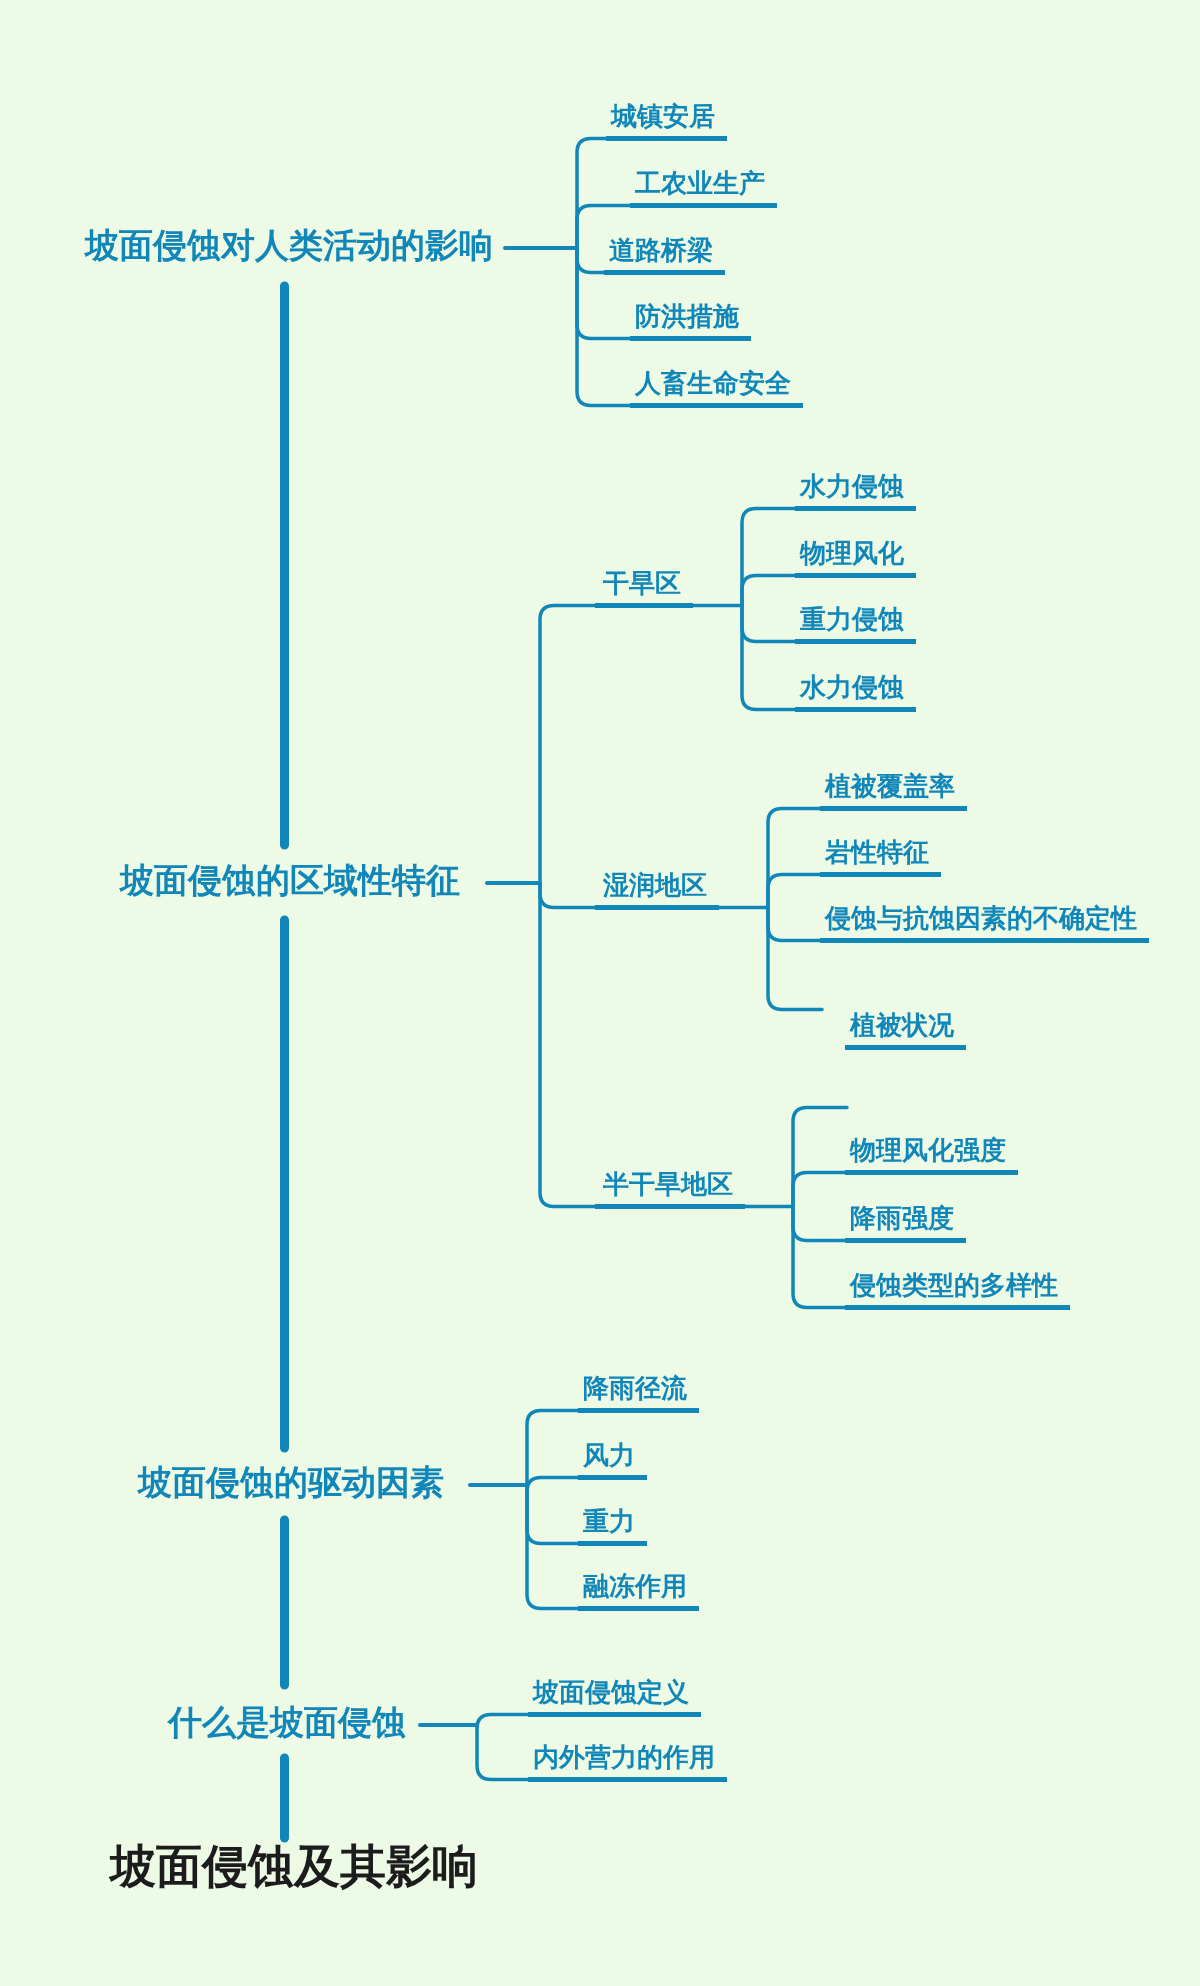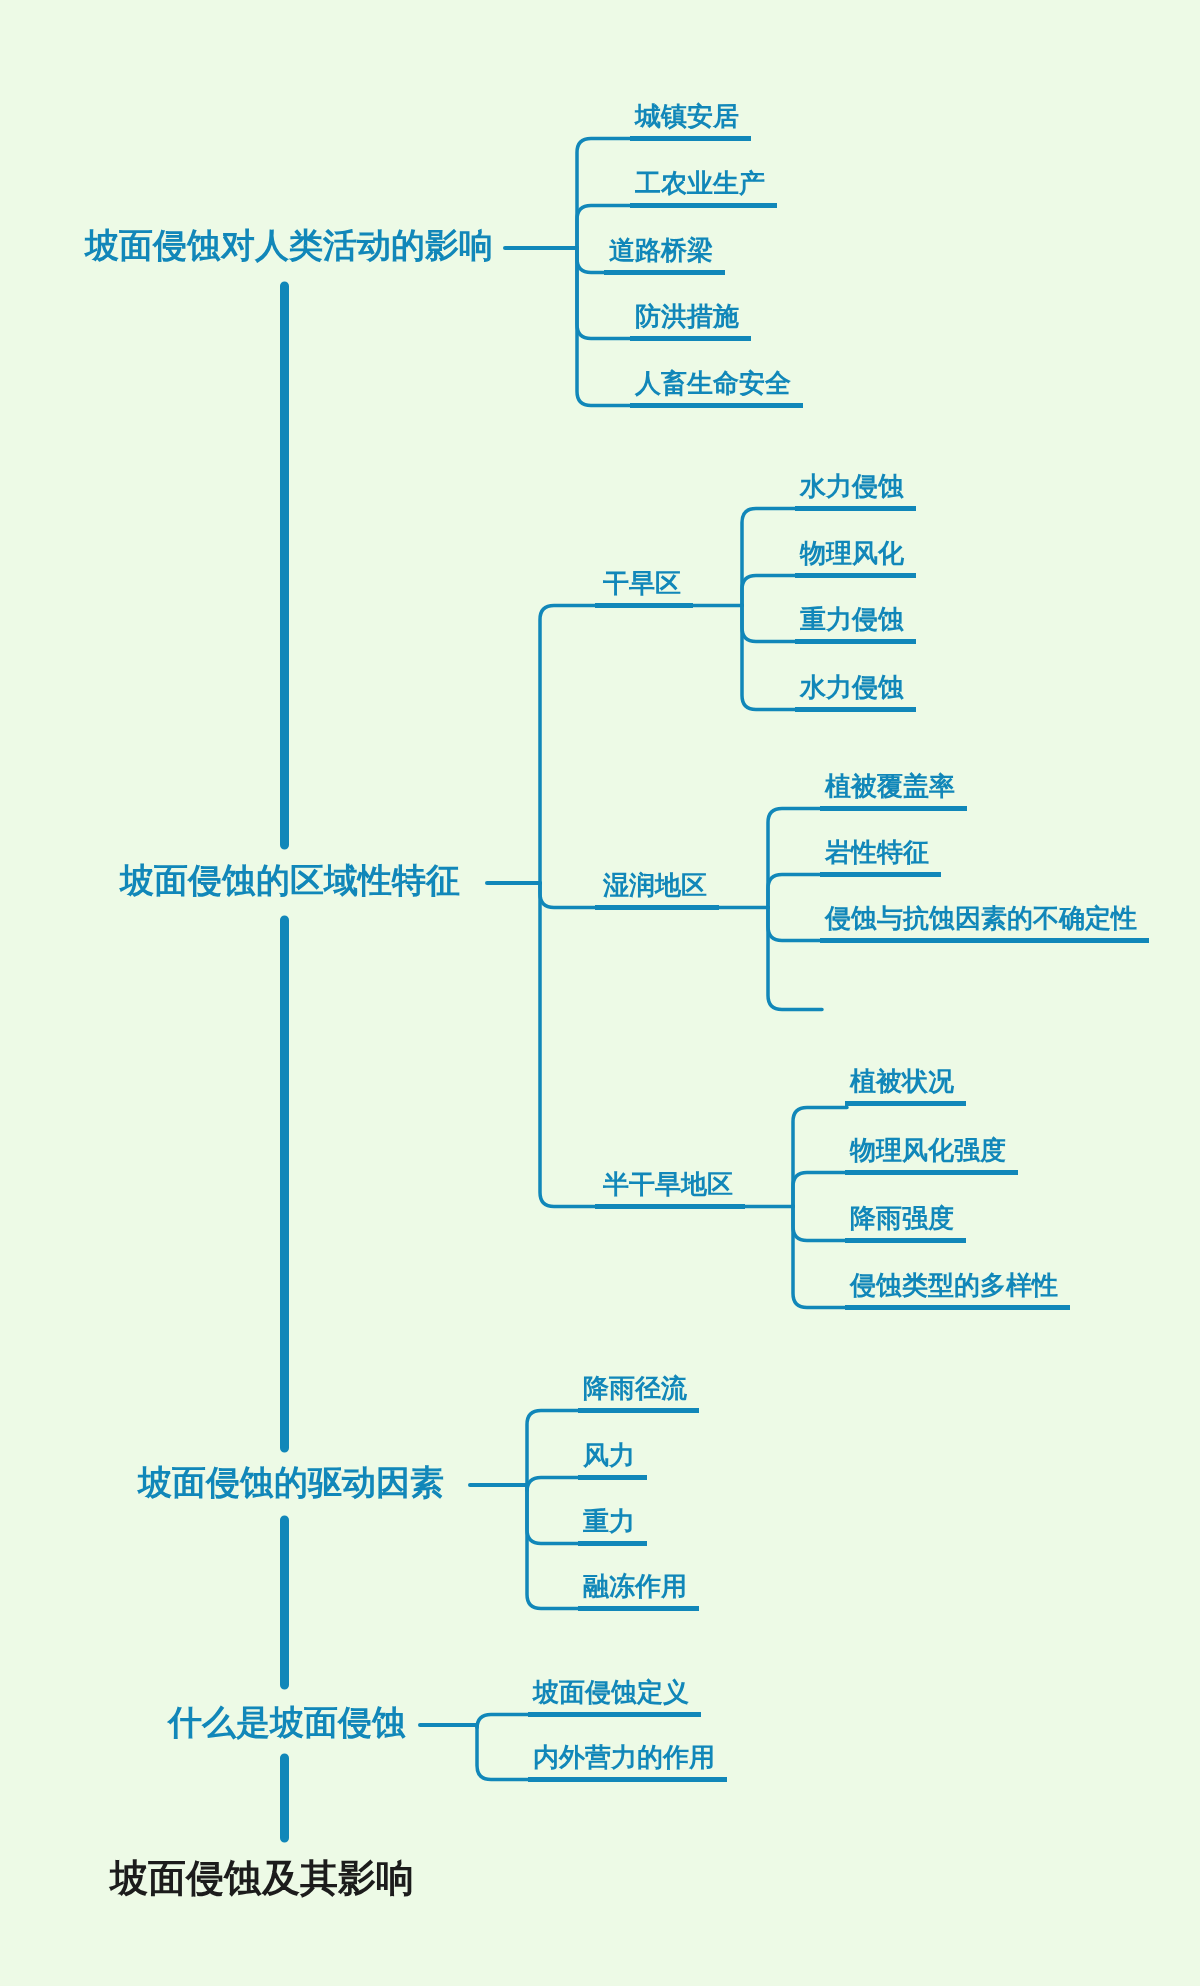--- a/index.html
+++ b/index.html
@@ -15,21 +15,21 @@
   }
   #wires{position:absolute;left:0;top:0;}
   .node{position:absolute;white-space:nowrap;color:var(--line);}
   .branch{font-weight:bold;font-size:34px;line-height:40px;font-family:Liberation Mono, monospace;}
   .leaf{
     font-weight:bold;font-size:26px;line-height:26px;
     padding:0 12px 7px 5px;
     border-bottom:5px solid var(--line);
   }
   .sub{padding-left:8px;}
-  .root-label{font-weight:bold;font-size:38px;line-height:42px;color:var(--root-text);margin-top:12px;}
+  .root-label{font-weight:bold;font-size:46px;line-height:42px;color:var(--root-text);}
 </style>
 </head>
 <body>
 
 <div id="canvas">
 
   <svg id="wires" width="1200" height="1986" viewBox="0 0 1200 1986">
     <g stroke="#1187b9" fill="none" stroke-linecap="round">
 
       <path stroke-width="9" d="M284.5 286 V845 M284.5 920 V1448 M284.5 1520 V1685 M284.5 1758 V1838"></path>
@@ -80,40 +80,40 @@
         <path d="M477 1725 V1765.5 Q477 1779.5 491 1779.5 H530"></path>
       </g>
     </g>
   </svg>
 
   <div class="node branch" style="left:85px;top:228px">坡面侵蚀对人类活动的影响</div>
   <div class="node branch" style="left:120px;top:863px">坡面侵蚀的区域性特征</div>
   <div class="node branch" style="left:138px;top:1465px">坡面侵蚀的驱动因素</div>
   <div class="node branch" style="left:168px;top:1705px">什么是坡面侵蚀</div>
 
-  <div class="node leaf" style="left:630px;top:103px">城镇安居</div>
+  <div class="node leaf" style="left:606px;top:103px">城镇安居</div>
   <div class="node leaf" style="left:630px;top:170px">工农业生产</div>
   <div class="node leaf" style="left:604px;top:237px">道路桥梁</div>
   <div class="node leaf" style="left:630px;top:303px">防洪措施</div>
   <div class="node leaf" style="left:630px;top:370px">人畜生命安全</div>
 
   <div class="node leaf sub" style="left:595px;top:570px">干旱区</div>
   <div class="node leaf sub" style="left:595px;top:872px">湿润地区</div>
   <div class="node leaf sub" style="left:595px;top:1171px">半干旱地区</div>
 
   <div class="node leaf" style="left:795px;top:473px">水力侵蚀</div>
   <div class="node leaf" style="left:795px;top:540px">物理风化</div>
   <div class="node leaf" style="left:795px;top:606px">重力侵蚀</div>
   <div class="node leaf" style="left:795px;top:674px">水力侵蚀</div>
 
   <div class="node leaf" style="left:820px;top:773px">植被覆盖率</div>
   <div class="node leaf" style="left:820px;top:839px">岩性特征</div>
   <div class="node leaf" style="left:820px;top:905px">侵蚀与抗蚀因素的不确定性</div>
 
-  <div class="node leaf" style="left:845px;top:1068px">植被状况</div>
+  <div class="node leaf" style="left:845px;top:1012px">植被状况</div>
   <div class="node leaf" style="left:845px;top:1137px">物理风化强度</div>
   <div class="node leaf" style="left:845px;top:1205px">降雨强度</div>
   <div class="node leaf" style="left:845px;top:1272px">侵蚀类型的多样性</div>
 
   <div class="node leaf" style="left:578px;top:1375px">降雨径流</div>
   <div class="node leaf" style="left:578px;top:1442px">风力</div>
   <div class="node leaf" style="left:578px;top:1508px">重力</div>
   <div class="node leaf" style="left:578px;top:1573px">融冻作用</div>
 
   <div class="node leaf" style="left:528px;top:1679px">坡面侵蚀定义</div>

